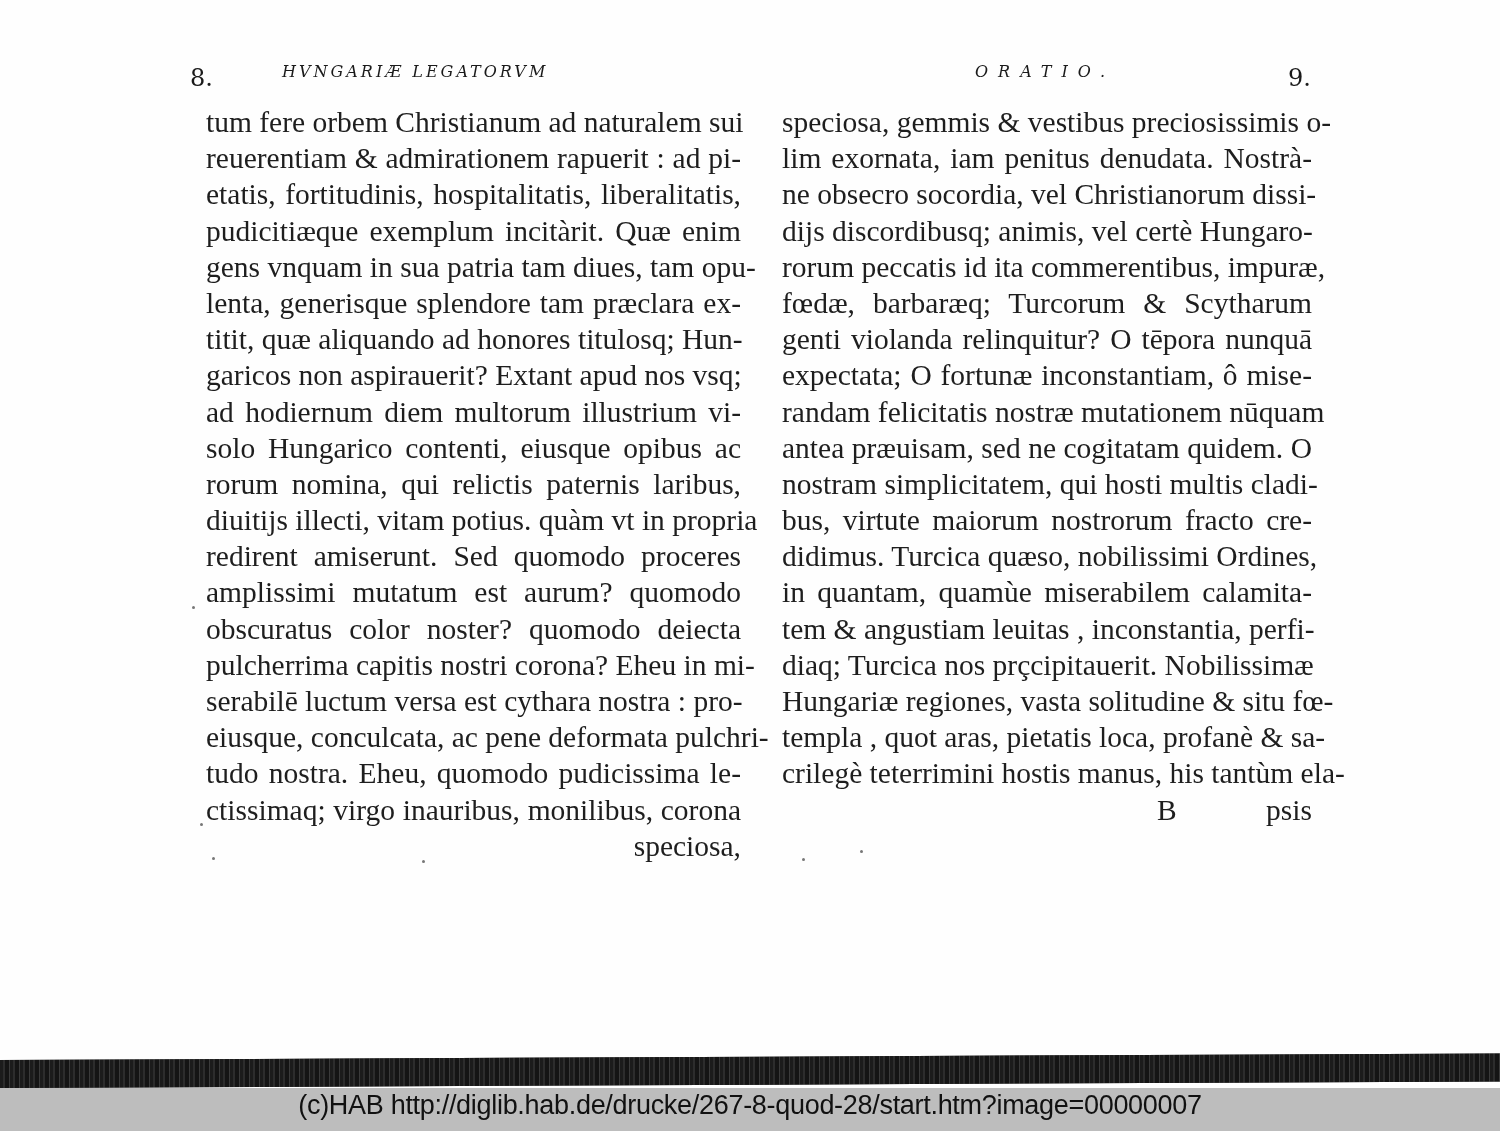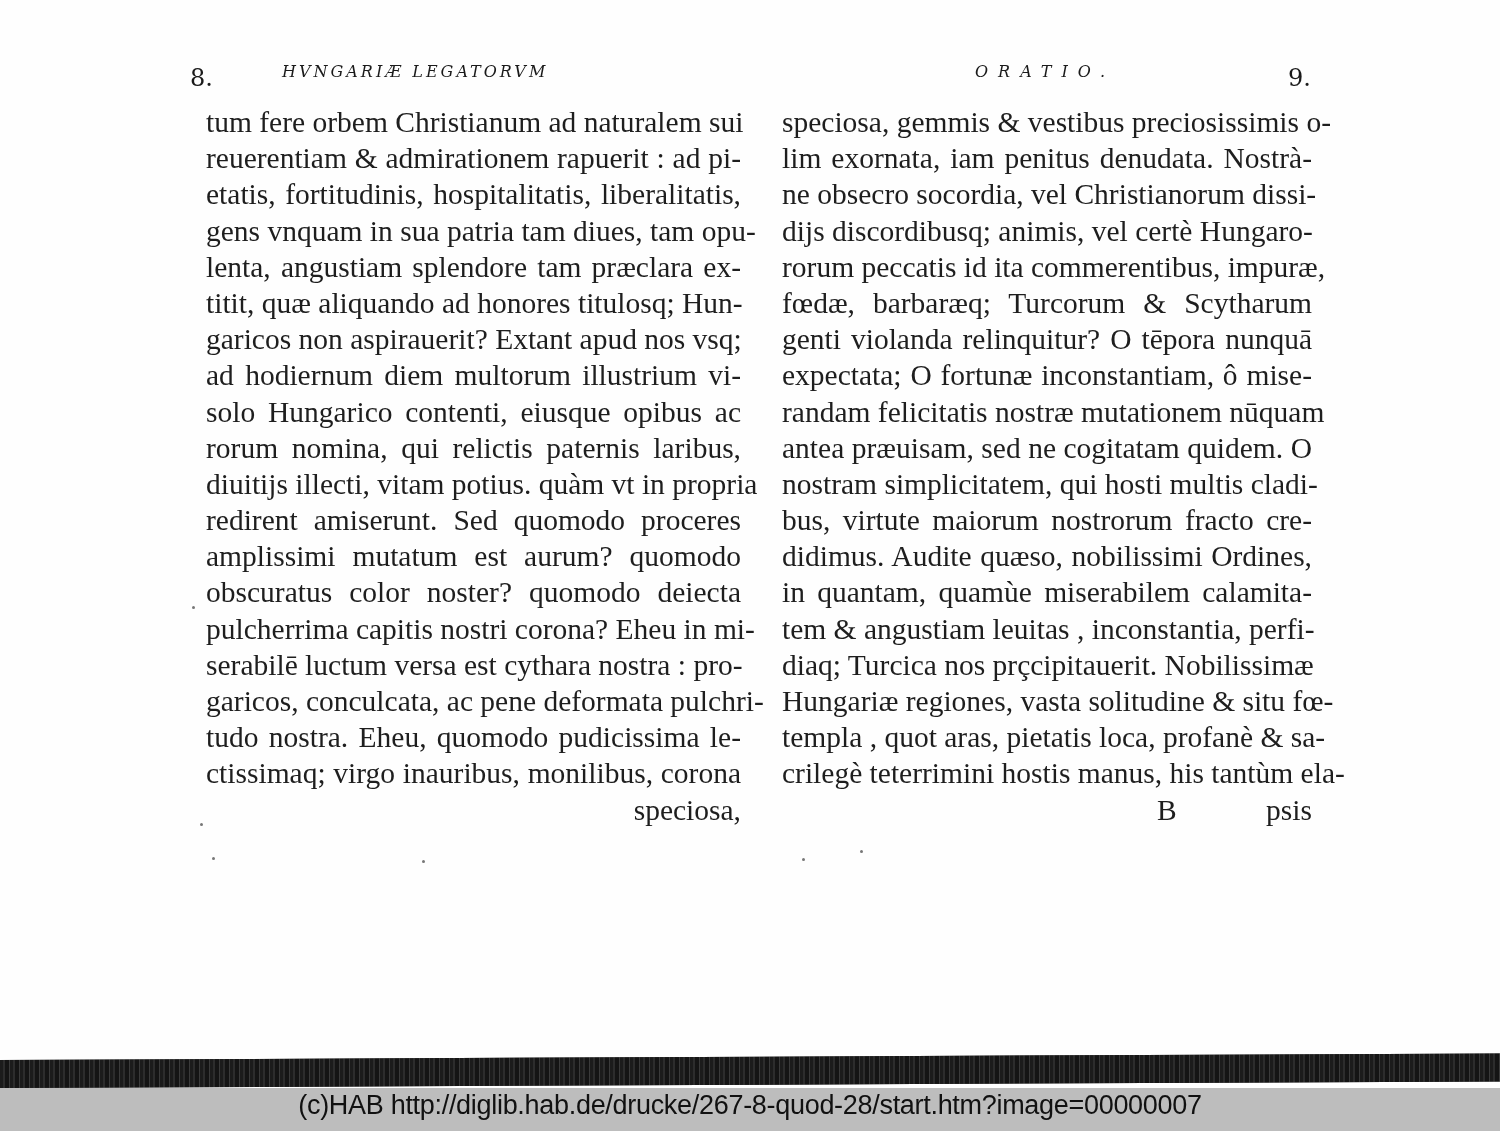--- a/index.html
+++ b/index.html
@@ -128,53 +128,54 @@
     <div class="folio" style="left:190px;">8.</div>
     <div class="running-head head-title" style="left:282px;">HVNGARIÆ LEGATORVM</div>
 
     <div class="running-head head-title" style="left:975px; letter-spacing:10px;">ORATIO.</div>
     <div class="folio" style="left:1288px;">9.</div>
 
     <div class="column left-col">
       <span class="line">tum fere orbem Christianum ad naturalem sui</span>
       <span class="line">reuerentiam &amp; admirationem rapuerit : ad pi-</span>
       <span class="line">etatis, fortitudinis, hospitalitatis, liberalitatis,</span>
+      <span class="line">pudicitiæque exemplum incitàrit.   Quæ enim</span>
       <span class="line">gens vnquam in sua patria tam diues, tam opu-</span>
-      <span class="line">lenta, angustiam splendore tam præclara ex-</span>
+      <span class="line">lenta, generisque splendore tam præclara ex-</span>
       <span class="line">titit, quæ aliquando ad honores titulosq; Hun-</span>
       <span class="line">garicos non aspirauerit? Extant apud nos vsq;</span>
       <span class="line">ad hodiernum diem multorum illustrium vi-</span>
       <span class="line">solo Hungarico contenti,  eiusque opibus ac</span>
       <span class="line">rorum nomina,  qui relictis paternis laribus,</span>
       <span class="line">diuitijs illecti, vitam potius. quàm vt in propria</span>
       <span class="line">redirent amiserunt.  Sed quomodo proceres</span>
       <span class="line">amplissimi mutatum est aurum?  quomodo</span>
       <span class="line">obscuratus color noster?  quomodo deiecta</span>
       <span class="line">pulcherrima capitis nostri corona? Eheu in mi-</span>
       <span class="line">serabilē luctum versa est cythara nostra : pro-</span>
-      <span class="line">garicos, conculcata, ac pene deformata pulchri-</span>
+      <span class="line">eiusque, conculcata, ac pene deformata pulchri-</span>
       <span class="line">tudo nostra.  Eheu, quomodo pudicissima le-</span>
       <span class="line">ctissimaq; virgo inauribus, monilibus, corona</span>
       <span class="line catch">speciosa,</span>
     </div>
 
     <div class="column right-col">
       <span class="line">speciosa, gemmis &amp; vestibus preciosissimis o-</span>
       <span class="line">lim exornata, iam penitus denudata.  Nostrà-</span>
       <span class="line">ne obsecro socordia, vel Christianorum dissi-</span>
       <span class="line">dijs discordibusq; animis,  vel certè Hungaro-</span>
       <span class="line">rorum peccatis id ita commerentibus, impuræ,</span>
       <span class="line">fœdæ,  barbaræq; Turcorum &amp; Scytharum</span>
       <span class="line">genti violanda relinquitur?  O tēpora nunquā</span>
       <span class="line">expectata; O fortunæ inconstantiam, ô mise-</span>
       <span class="line">randam felicitatis nostræ mutationem nūquam</span>
       <span class="line">antea præuisam, sed ne cogitatam quidem.  O</span>
       <span class="line">nostram simplicitatem,  qui hosti multis cladi-</span>
       <span class="line">bus, virtute maiorum nostrorum fracto cre-</span>
-      <span class="line">didimus.  Audite quæso, nobilissimi Ordines,</span>
+      <span class="line">didimus.  Turcica quæso, nobilissimi Ordines,</span>
       <span class="line">in quantam,  quamùe miserabilem calamita-</span>
       <span class="line">tem &amp; angustiam leuitas , inconstantia,  perfi-</span>
       <span class="line">diaq; Turcica nos prçcipitauerit. Nobilissimæ</span>
       <span class="line">Hungariæ regiones, vasta solitudine &amp; situ fœ-</span>
       <span class="line">templa , quot aras, pietatis loca,  profanè &amp; sa-</span>
       <span class="line">crilegè teterrimini hostis manus, his tantùm ela-</span>
       <span class="line sig">
         <span class="sig-mark">B</span>
         <span class="catchword-right">psis</span>
       </span>

